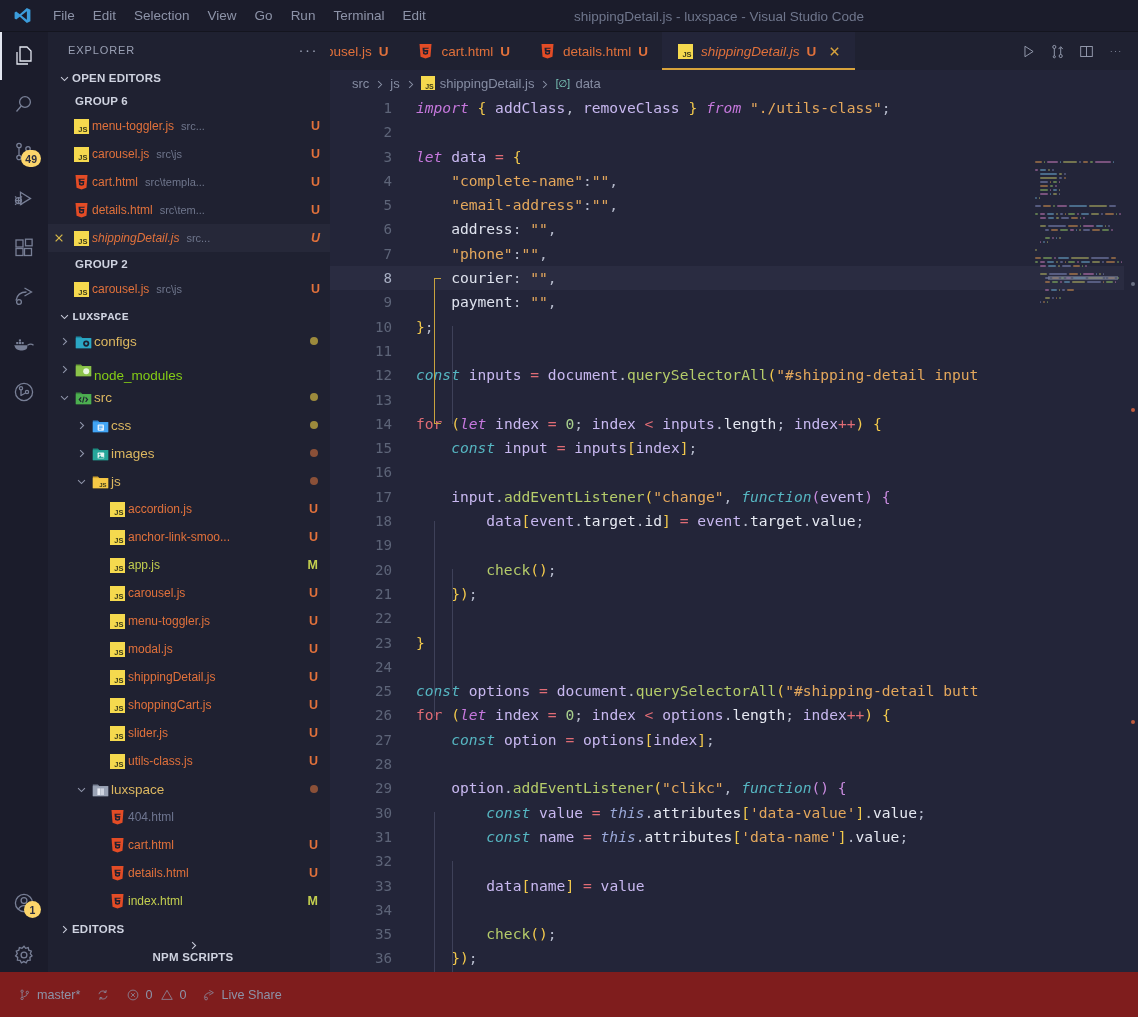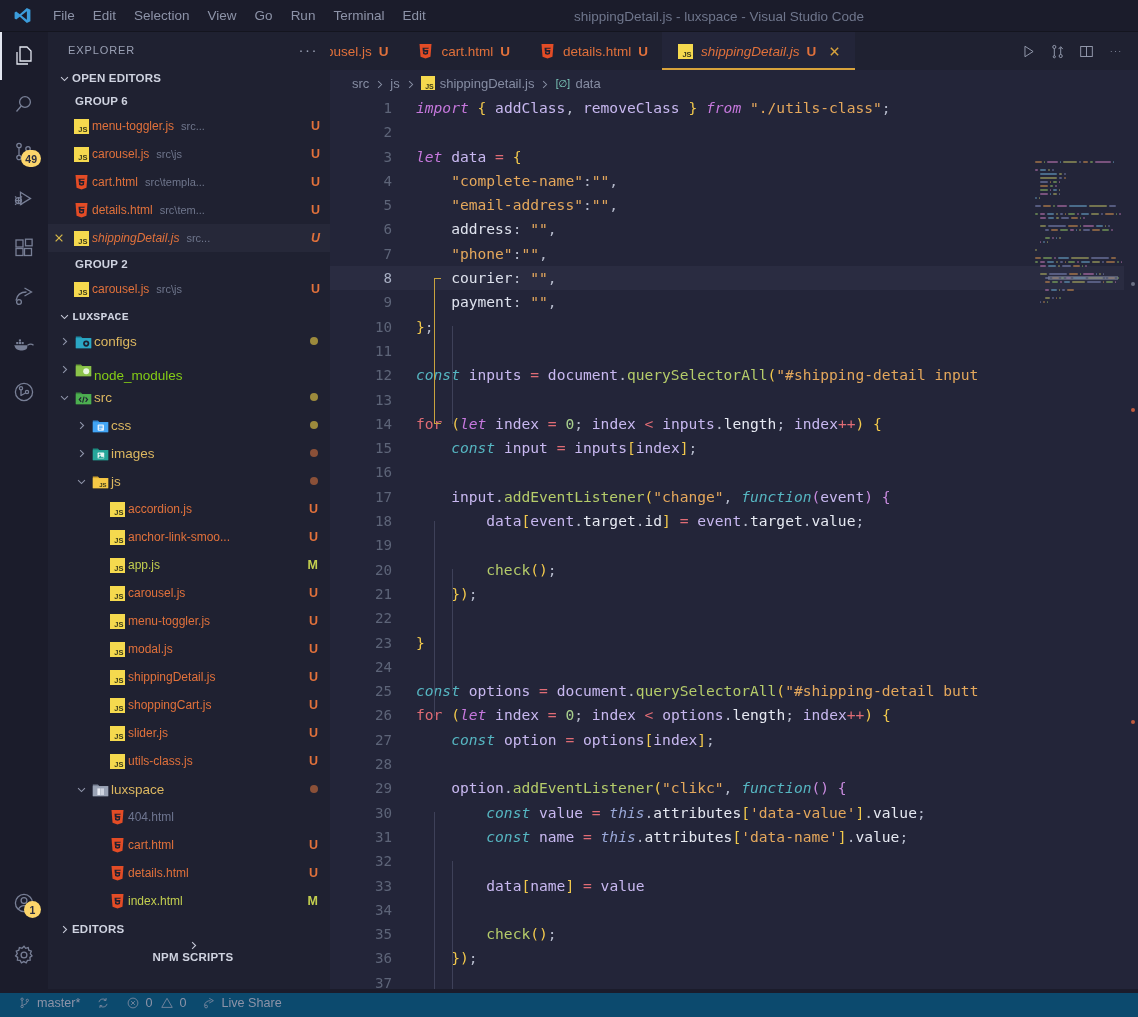--- a/index.html
+++ b/index.html
@@ -205,22 +205,22 @@
   }
   .mm-line { height: 3px; display: flex; gap: 2px; align-items: center; margin-bottom: 1px; padding-left: 4px; }
   .mm-seg { height: 2px; border-radius: 1px; }
   #mm-handle { position: absolute; right: 20px; top: 180px; width: 70px; height: 4px; background: #7e869c; opacity: .55; }
 
   #scroll-ruler { position: absolute; right: 0; top: 64px; width: 14px; bottom: 0; background: #232539; }
   .ruler-mark { position: absolute; right: 3px; width: 4px; height: 4px; border-radius: 2px; }
 
   
   #statusbar {
-    position: absolute; left: 0; bottom: 0; width: 1138px; height: 24px;
-    background: #0c4a6e; display: flex; align-items: flex-end; padding-left: 10px; gap: 0px;
+    position: absolute; left: 0; bottom: 0; width: 1138px; height: 45px;
+    background: #7f1d1d; display: flex; align-items: center; padding-left: 10px; gap: 0px;
   }
   .sb-item {
     display: flex; align-items: center; gap: 5px; padding: 0 8px; height: 28px;
     font-size: 12.6px; color: #8d93a8; cursor: pointer;
   }
   .sb-item svg { width: 14px; height: 14px; stroke: #8d93a8; fill: none; stroke-width: 1.3; }
 </style>
 </head>
 <body>
 

